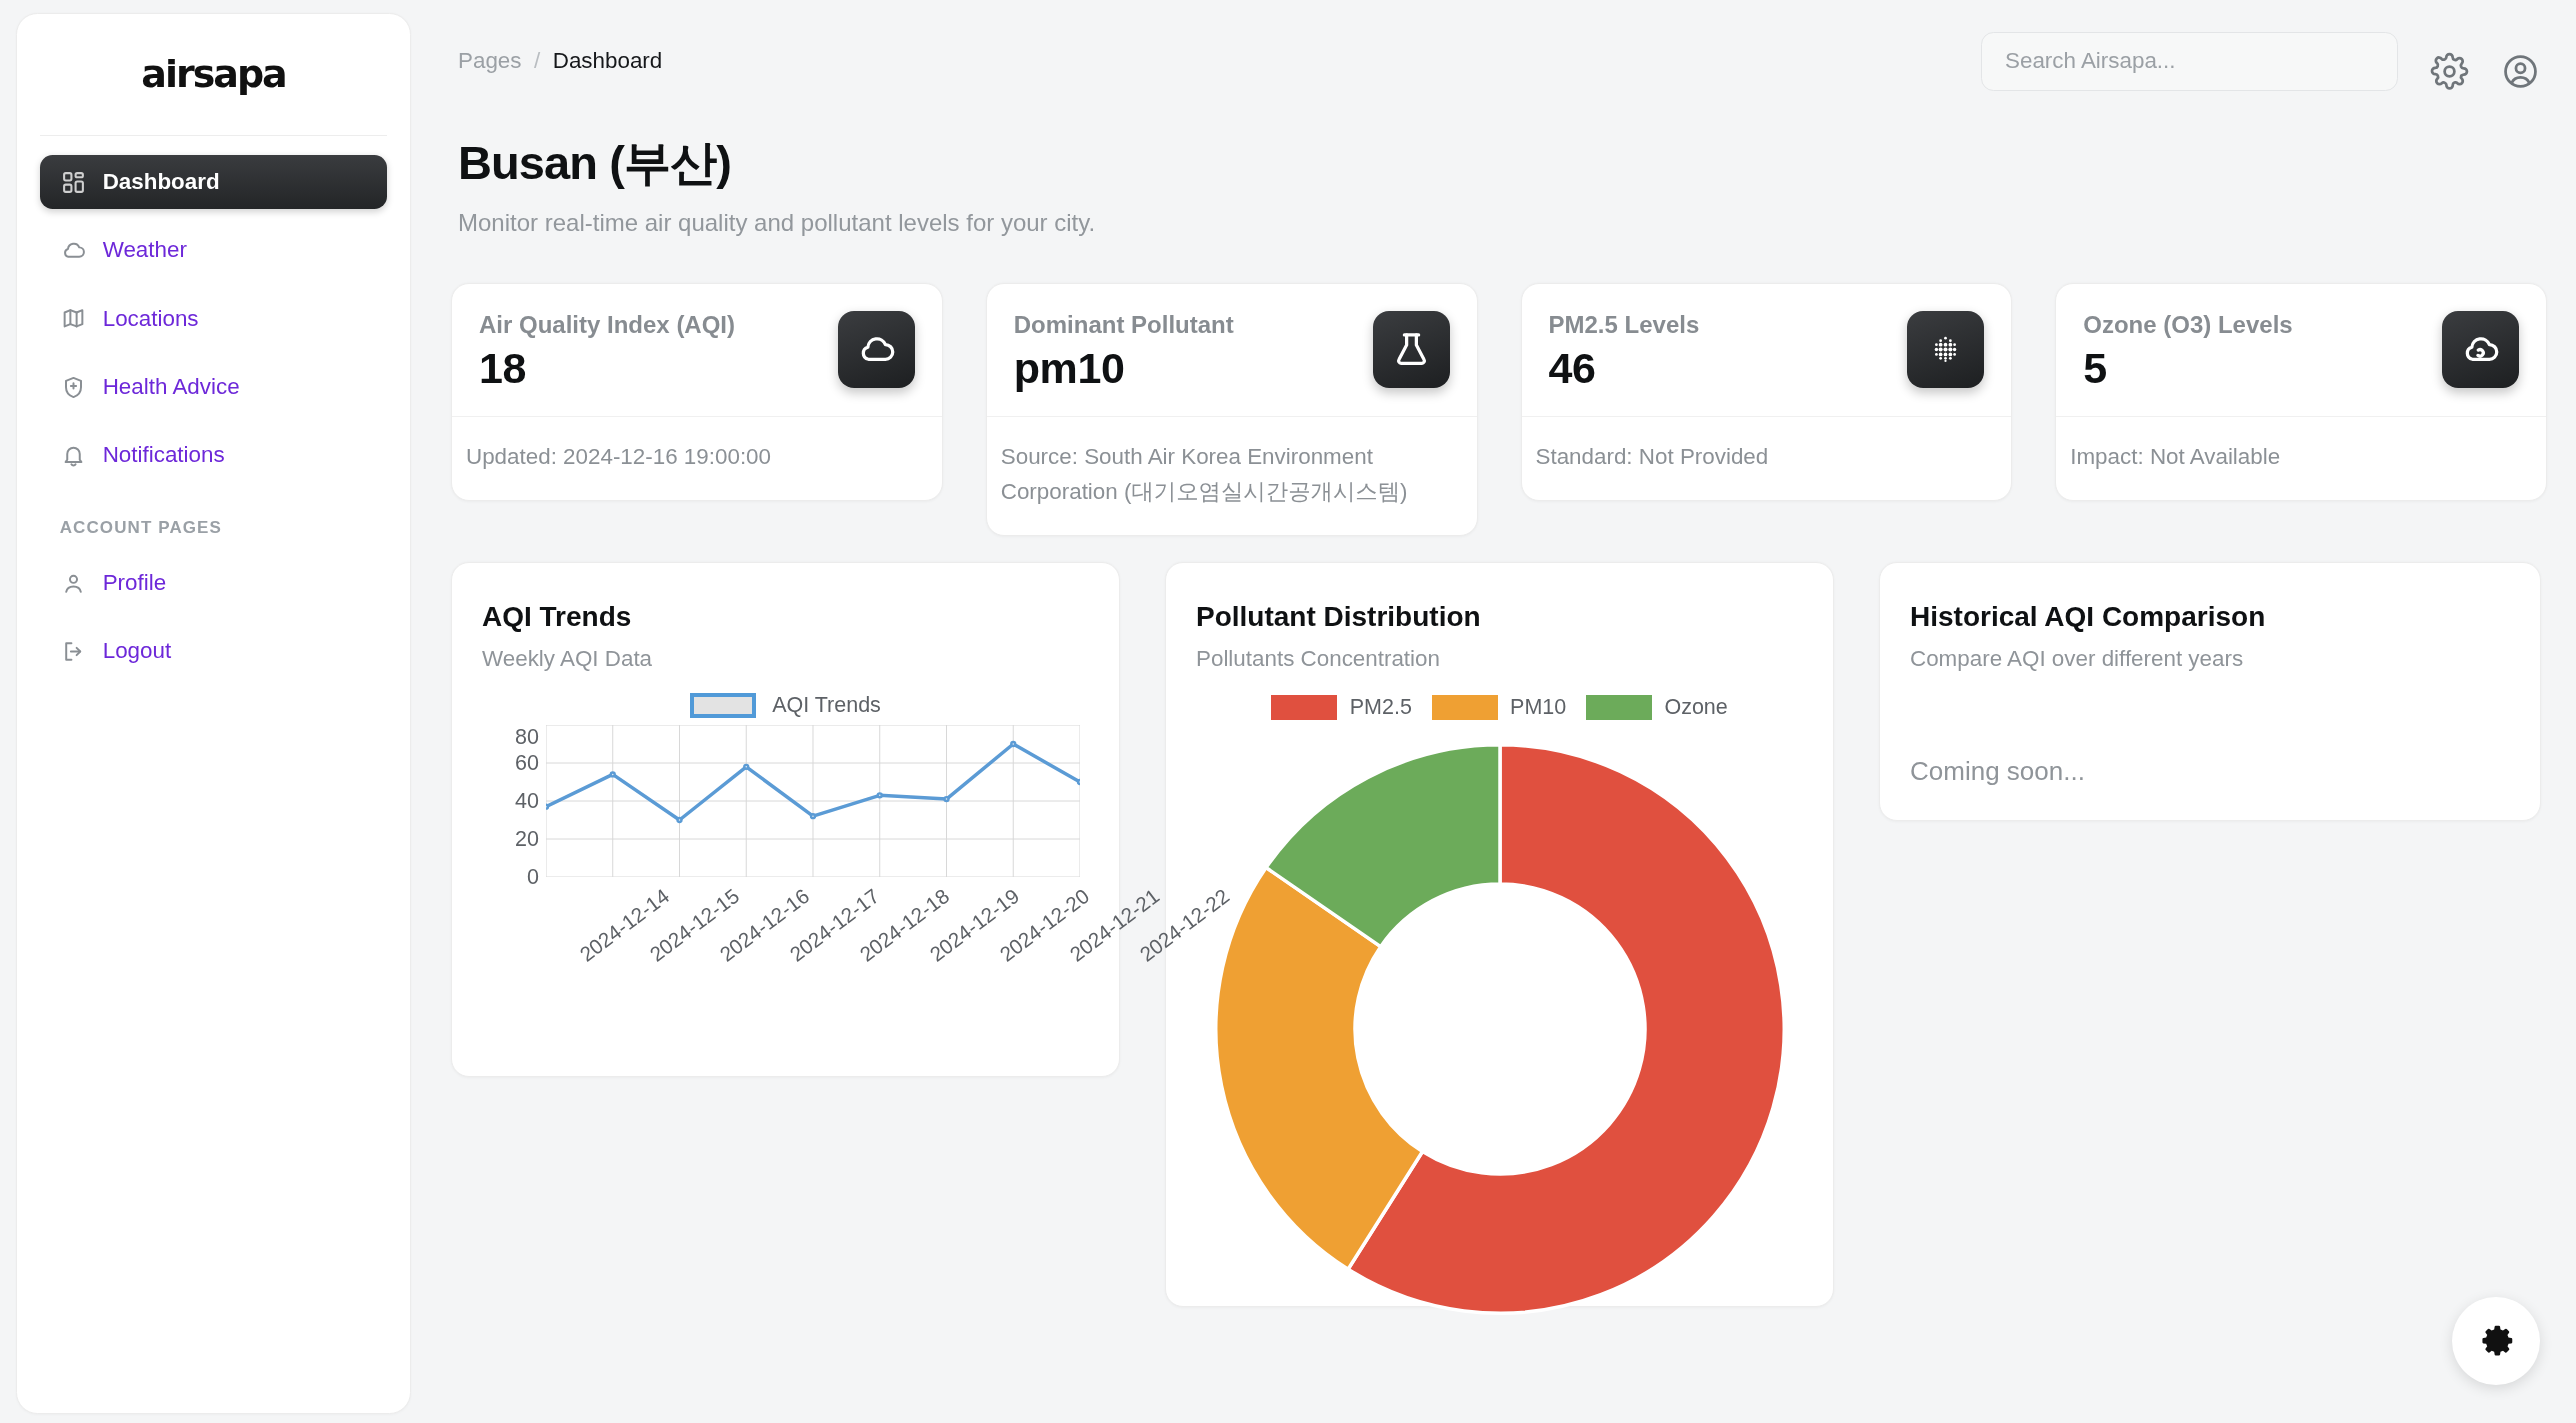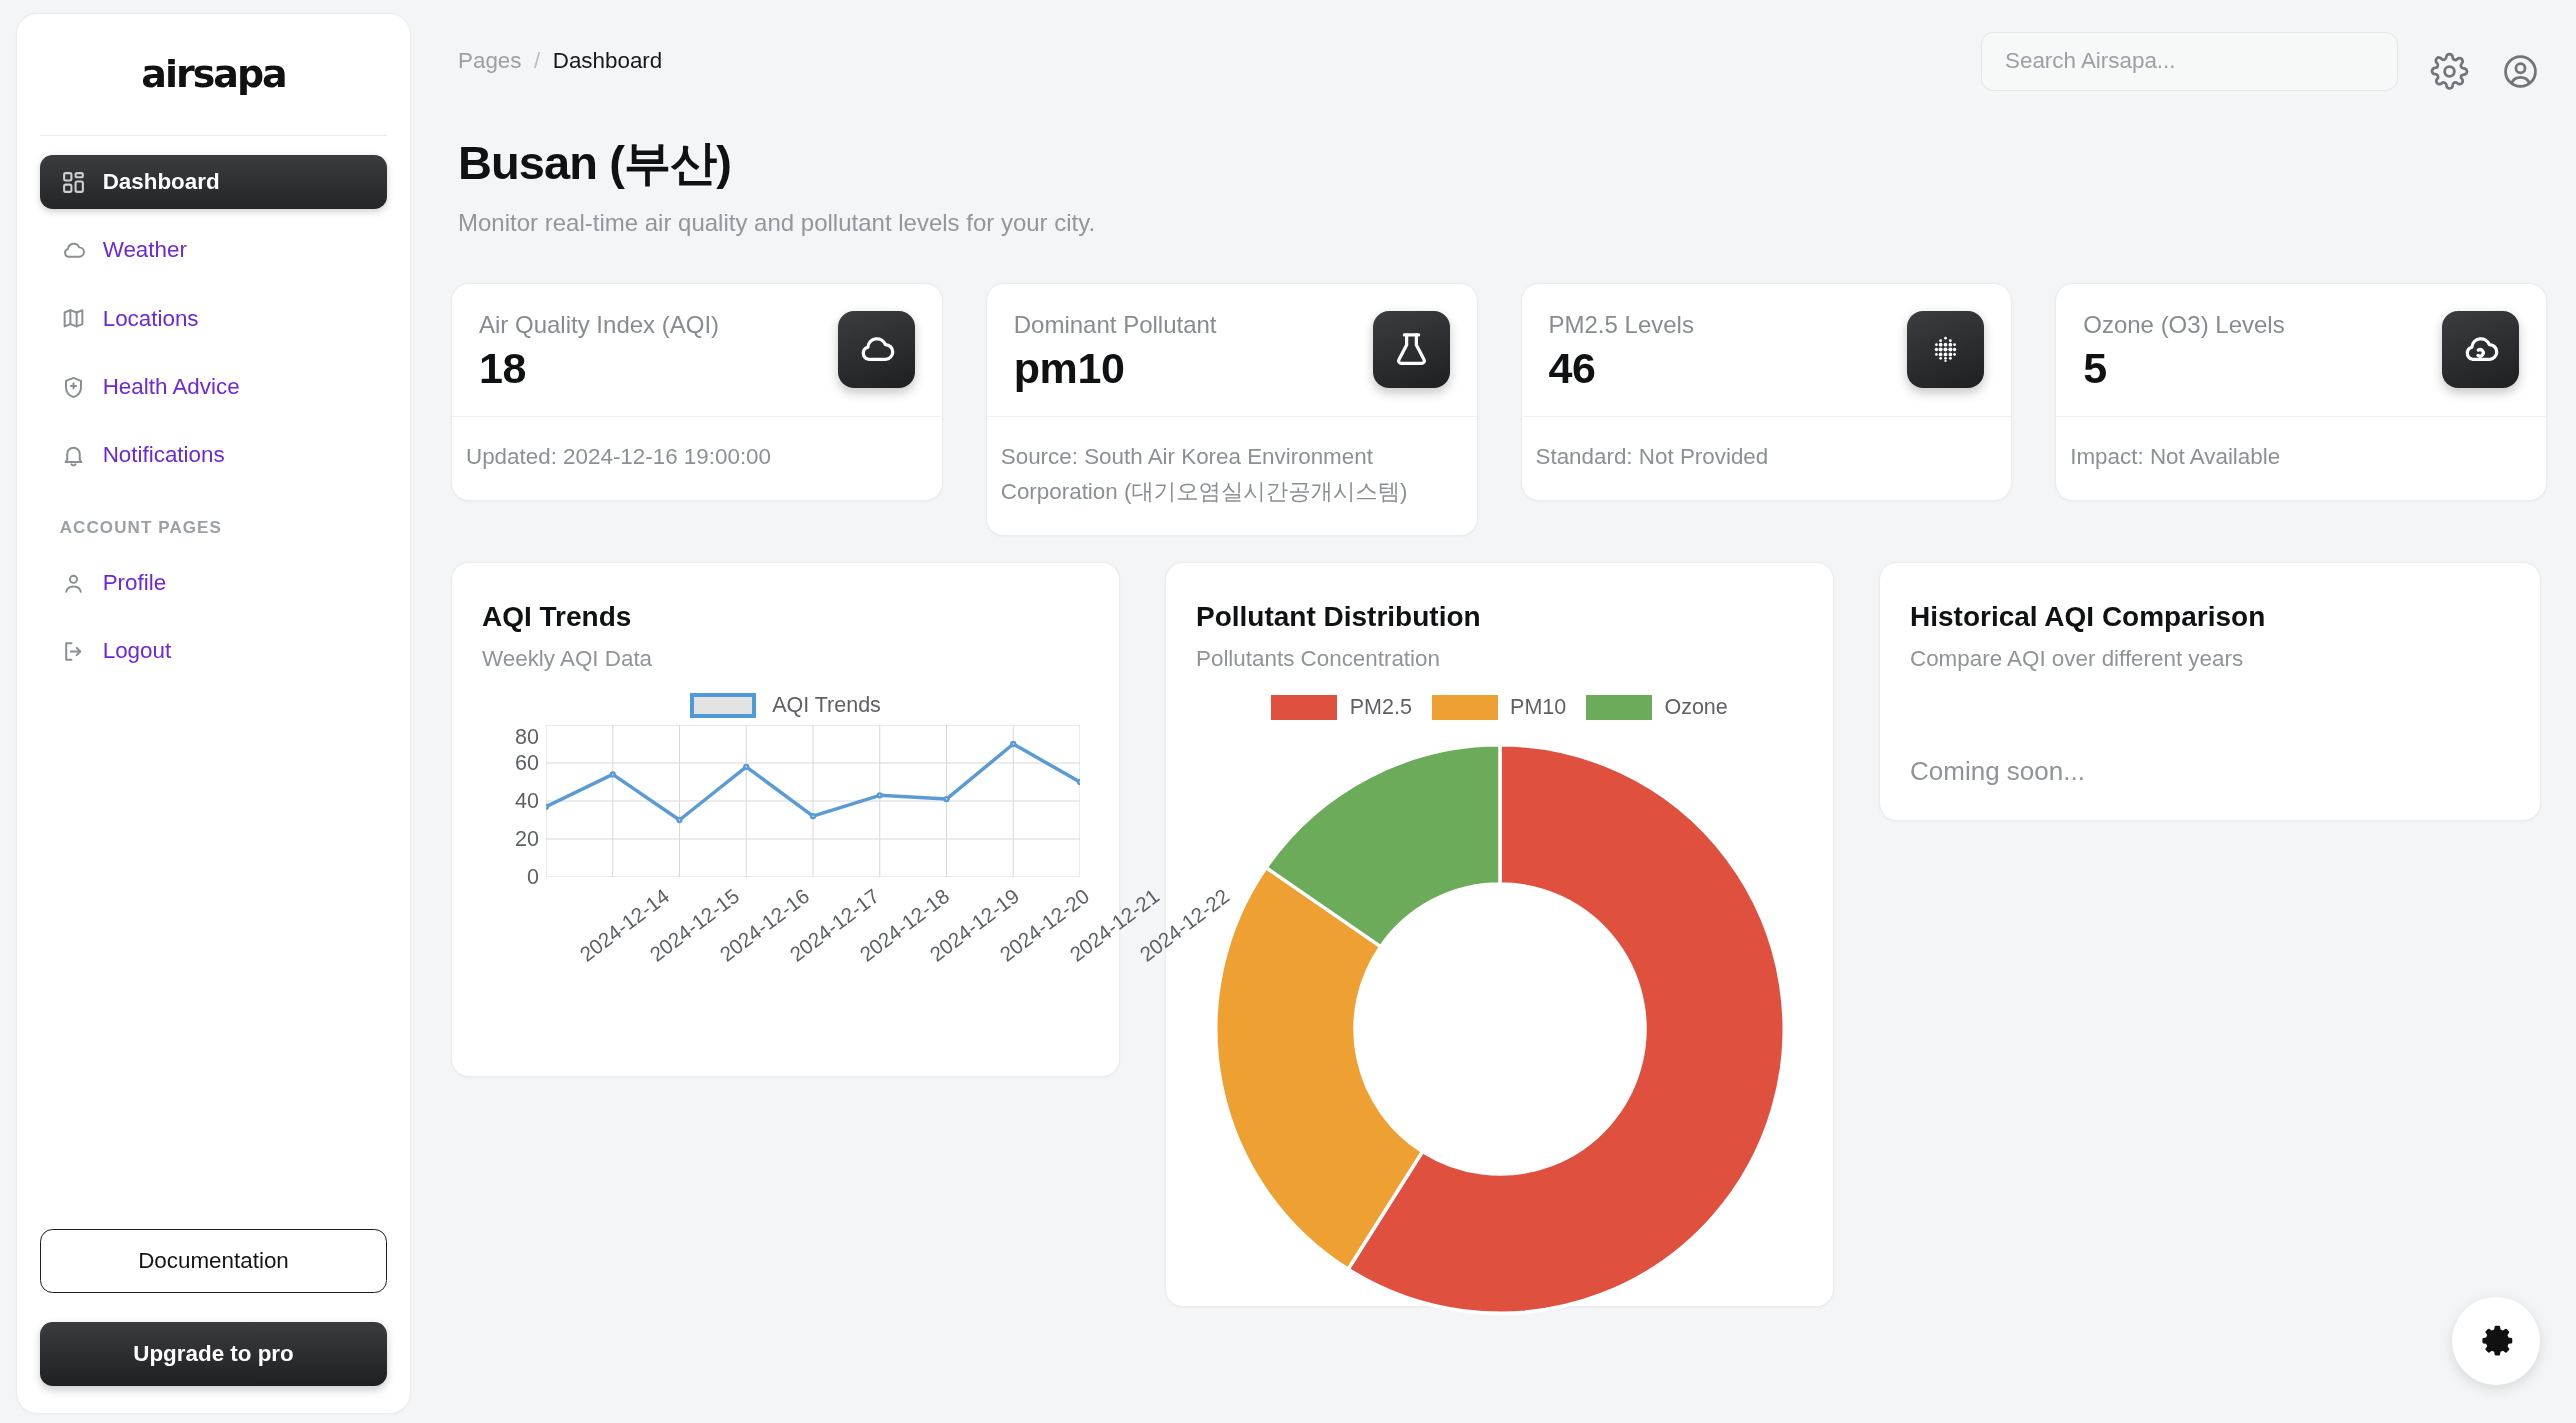--- a/index.html
+++ b/index.html
@@ -117,21 +117,21 @@
   #stats {
     position: absolute; left: 451px; top: 283px; right: 29px;
     display: flex; gap: 43px; align-items: flex-start;
   }
   .stat-card {
     background: #fff; border: 0.9px solid #ececec; border-radius: 18px;
     box-shadow: 0 0.9px 2.7px rgba(0,0,0,0.04);
     flex: 1 1 0; min-width: 0;
   }
   .stat-top { display: flex; align-items: flex-start; justify-content: space-between; padding: 27px 27px 23px 27px; }
-  .stat-label { font-size: 24px; color: #878c91; white-space: nowrap; }
+  .stat-label { font-size: 24px; color: #878c91; white-space: nowrap; font-weight: bold; }
   .stat-value { font-size: 43px; font-weight: 800; color: #0f1113; margin-top: 5.4px; letter-spacing: -0.4px; }
   .stat-ico {
     width: 77px; height: 77px; flex: 0 0 77px;
     background: linear-gradient(160deg,#3b3d40 0%,#1d1f21 100%);
     border-radius: 16px;
     display: flex; align-items: center; justify-content: center;
     box-shadow: 0 4.5px 10.7px rgba(0,0,0,0.22);
     color: #fff;
   }
   .stat-ico svg { width: 39px; height: 39px; display: block; }
@@ -270,24 +270,20 @@
             <path d="M10 4H5v16h5"></path>
             <path d="M15 8.5l3.5 3.5L15 15.5"></path>
             <path d="M18.2 12H9.5"></path>
           </svg>
       </span>
       <span class="nav-label">Logout</span>
     </div>
 
   </div>
 
-  <div id="sidebar-bottom">
-    <div id="doc-btn">Documentation</div>
-    <div id="pro-btn">Upgrade to pro</div>
-  </div>
 </div>
 
 <div id="topbar">
   <div id="breadcrumb">
     <span class="crumb-muted">Pages</span>
     <span class="crumb-sep">/</span>
     <span class="crumb-active">Dashboard</span>
   </div>
   <div id="topbar-right">
     <div id="search-box">

